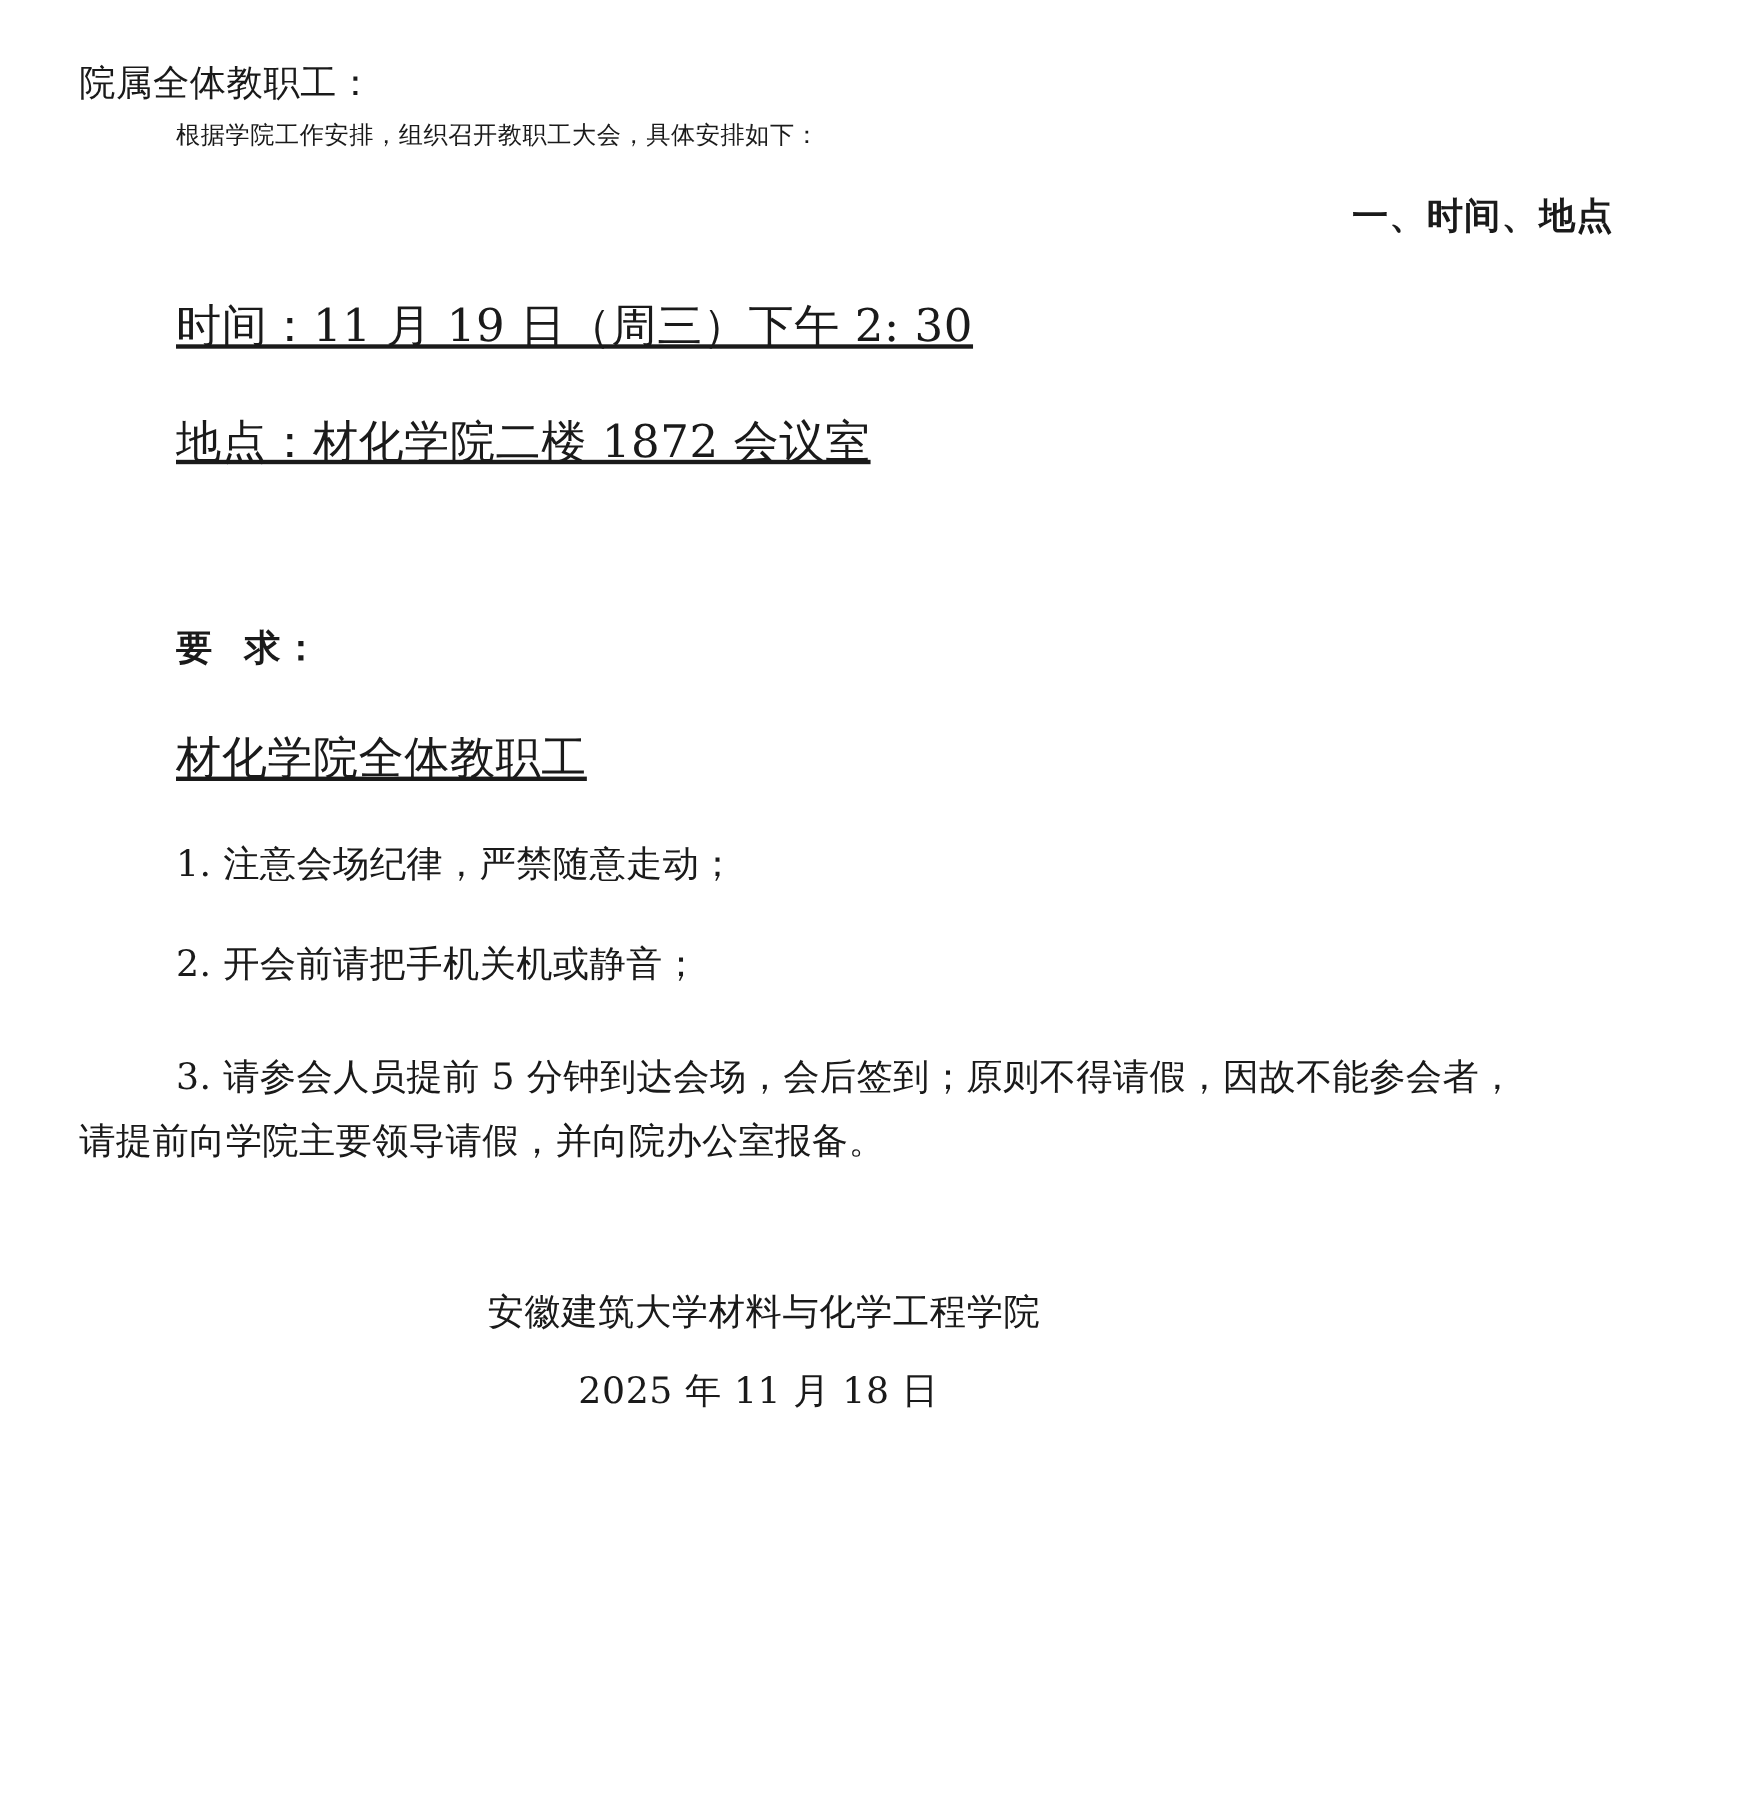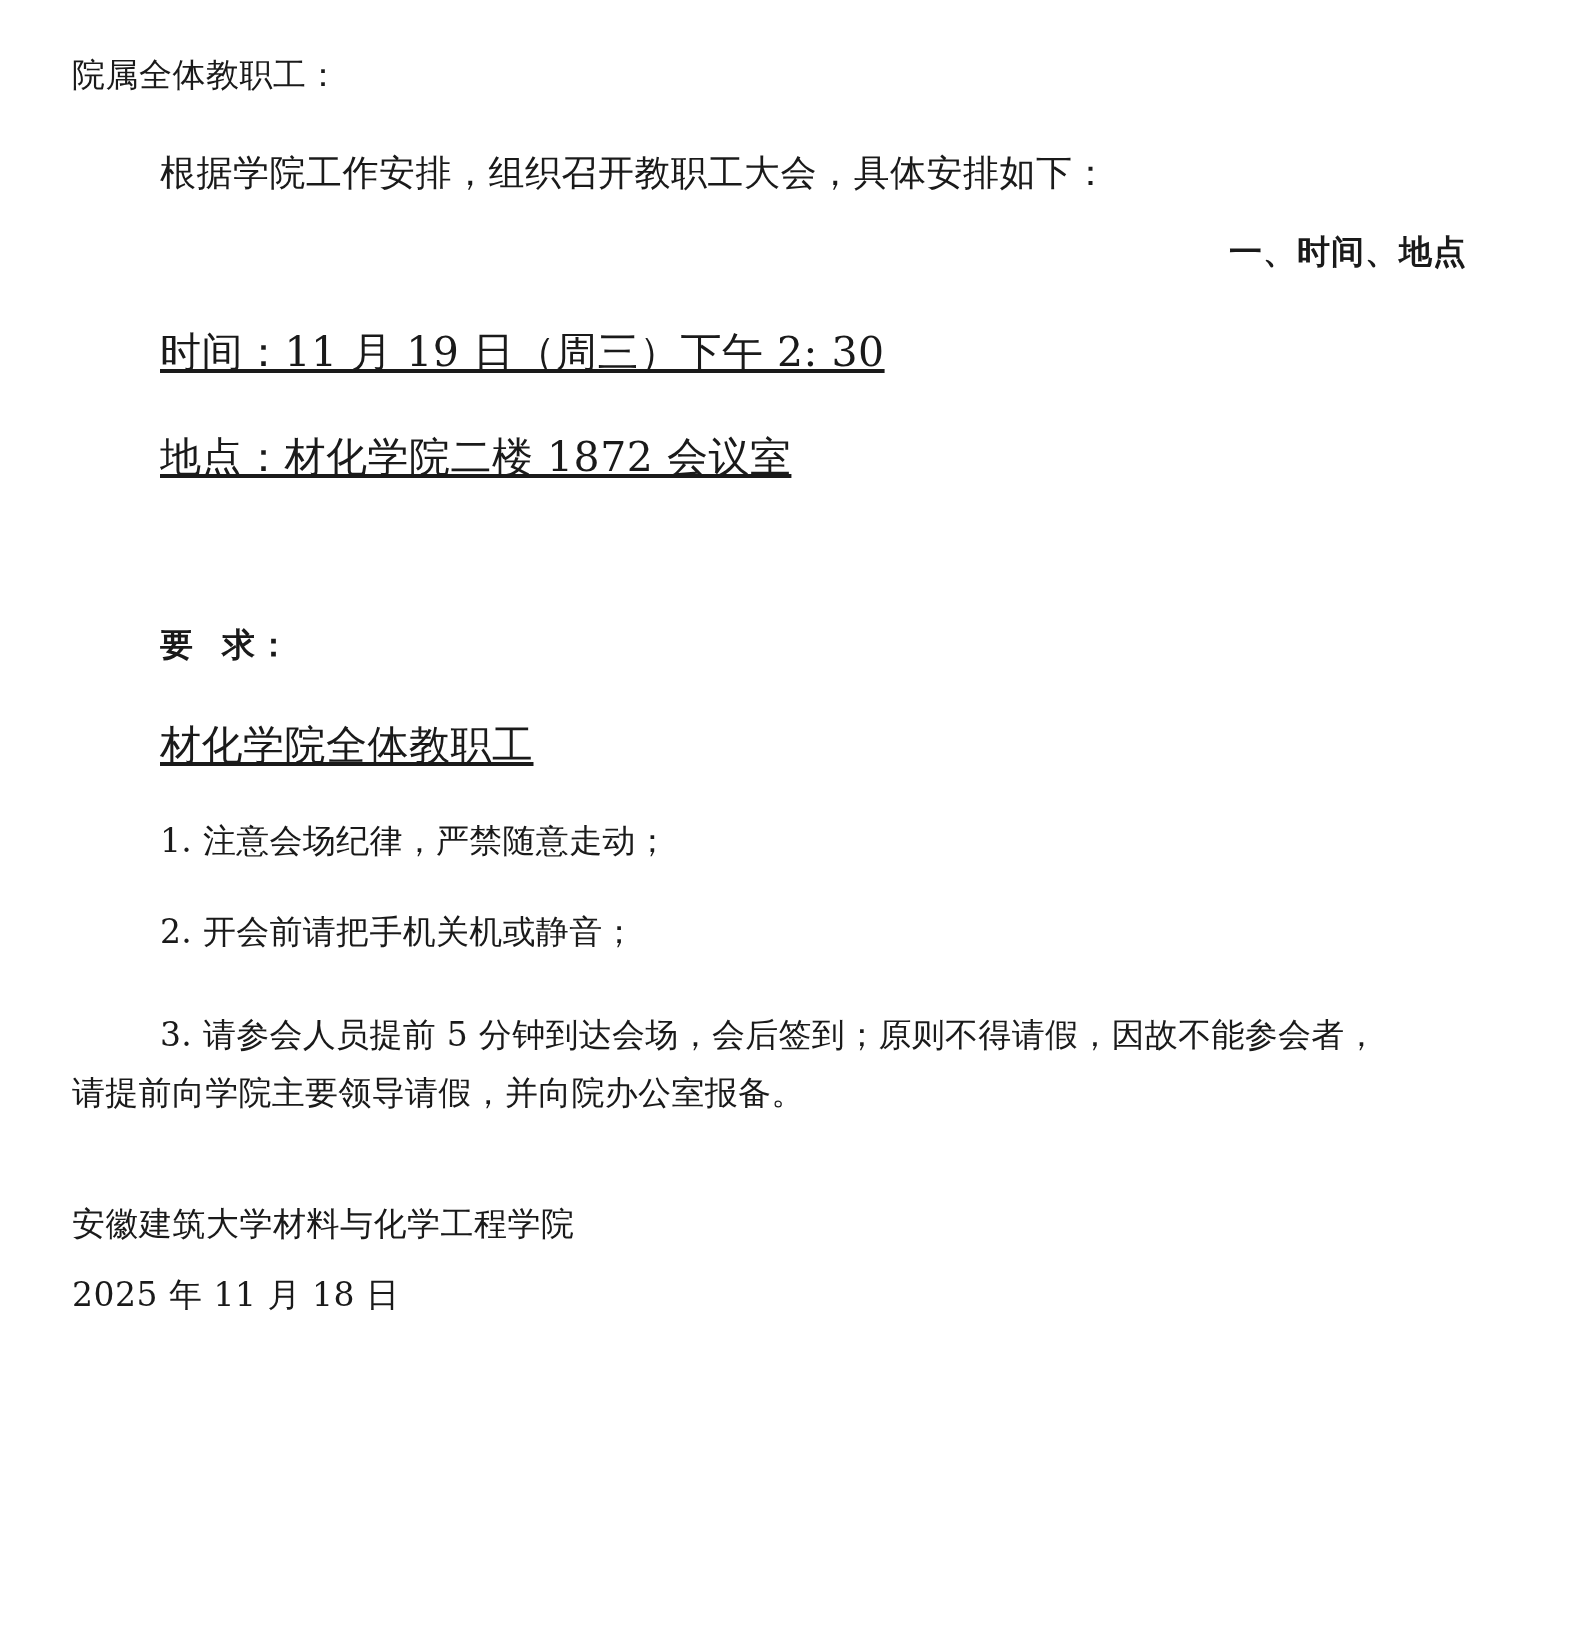--- a/index.html
+++ b/index.html
@@ -28,22 +28,22 @@
     color: #1a1a1a;
     white-space: pre-wrap;
   }
   .addressee {
     font-size: 33px;
     margin: 14px 0 0 0;
     padding-left: 0px;
     letter-spacing: 0.5px;
   }
   .para {
-    font-size: 36px;
-    margin-top: 64px;
+    font-size: 22px;
+    margin-top: 22px;
     padding-left: 88px;
     letter-spacing: 0.5px;
   }
   .heading {
     font-family: "DejaVu Sans", "Liberation Sans", sans-serif;
     font-weight: bold;
     font-size: 33px;
     margin-top: 44px;
     padding-left: 88px;
     letter-spacing: 1px;
@@ -70,22 +70,22 @@
     padding-left: 88px;
     letter-spacing: 0.3px;
   }
   .req-item.wrap {
     padding-left: 0;
     text-indent: 88px;
     line-height: 1.75;
     padding-right: 60px;
   }
   .signature-block {
-    margin-top: 85px;
-    text-align: left;
+    margin-top: 110px;
+    text-align: center;
     padding-right: 150px;
   }
   .sign-org {
     font-size: 33px;
     letter-spacing: 0.5px;
   }
   .sign-date {
     font-size: 33px;
     margin-top: 38px;
     letter-spacing: 0.5px;

